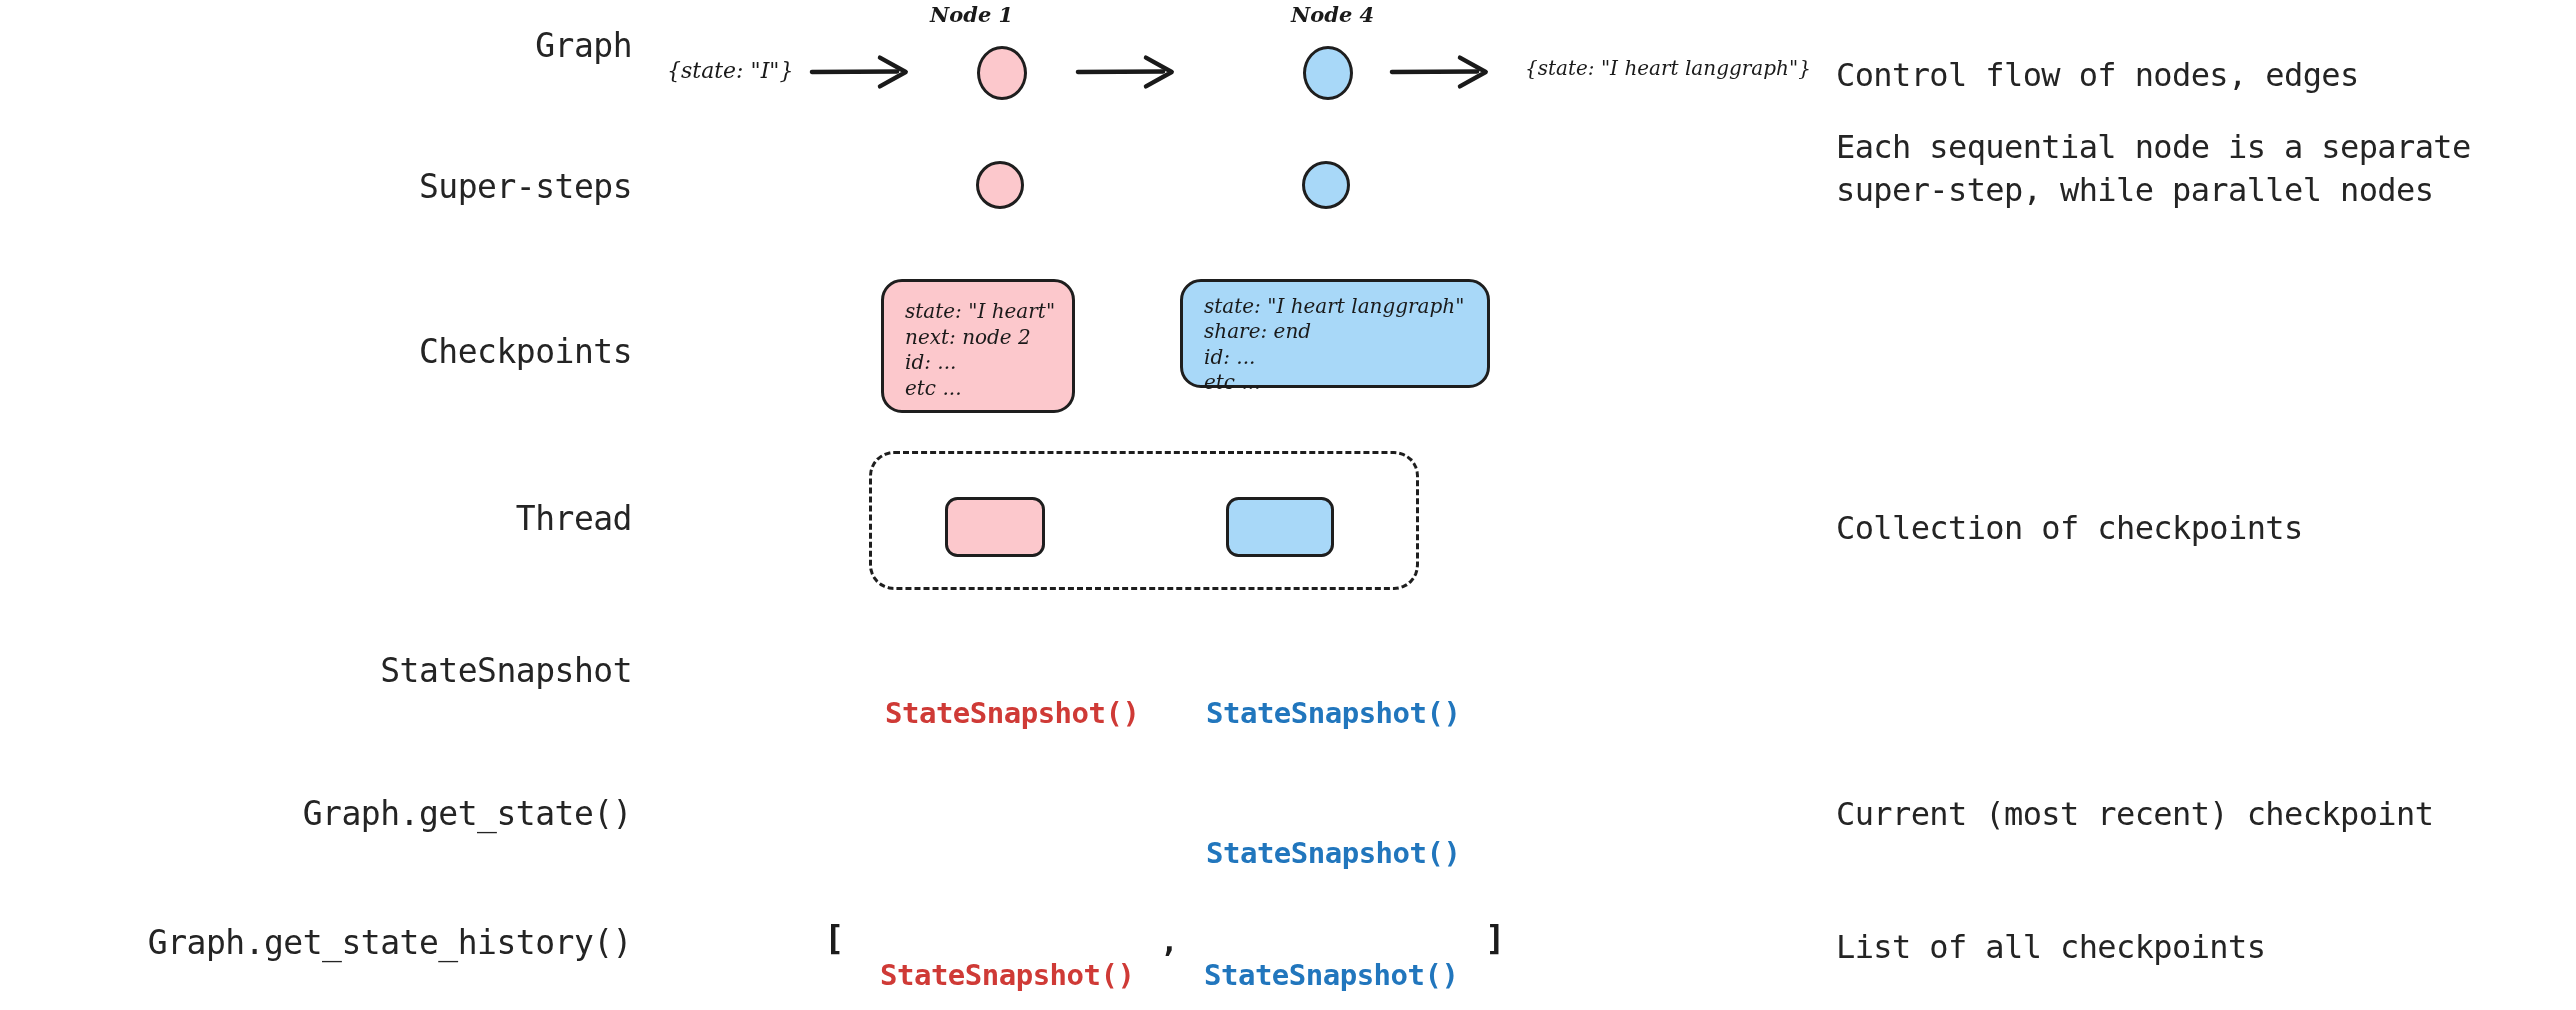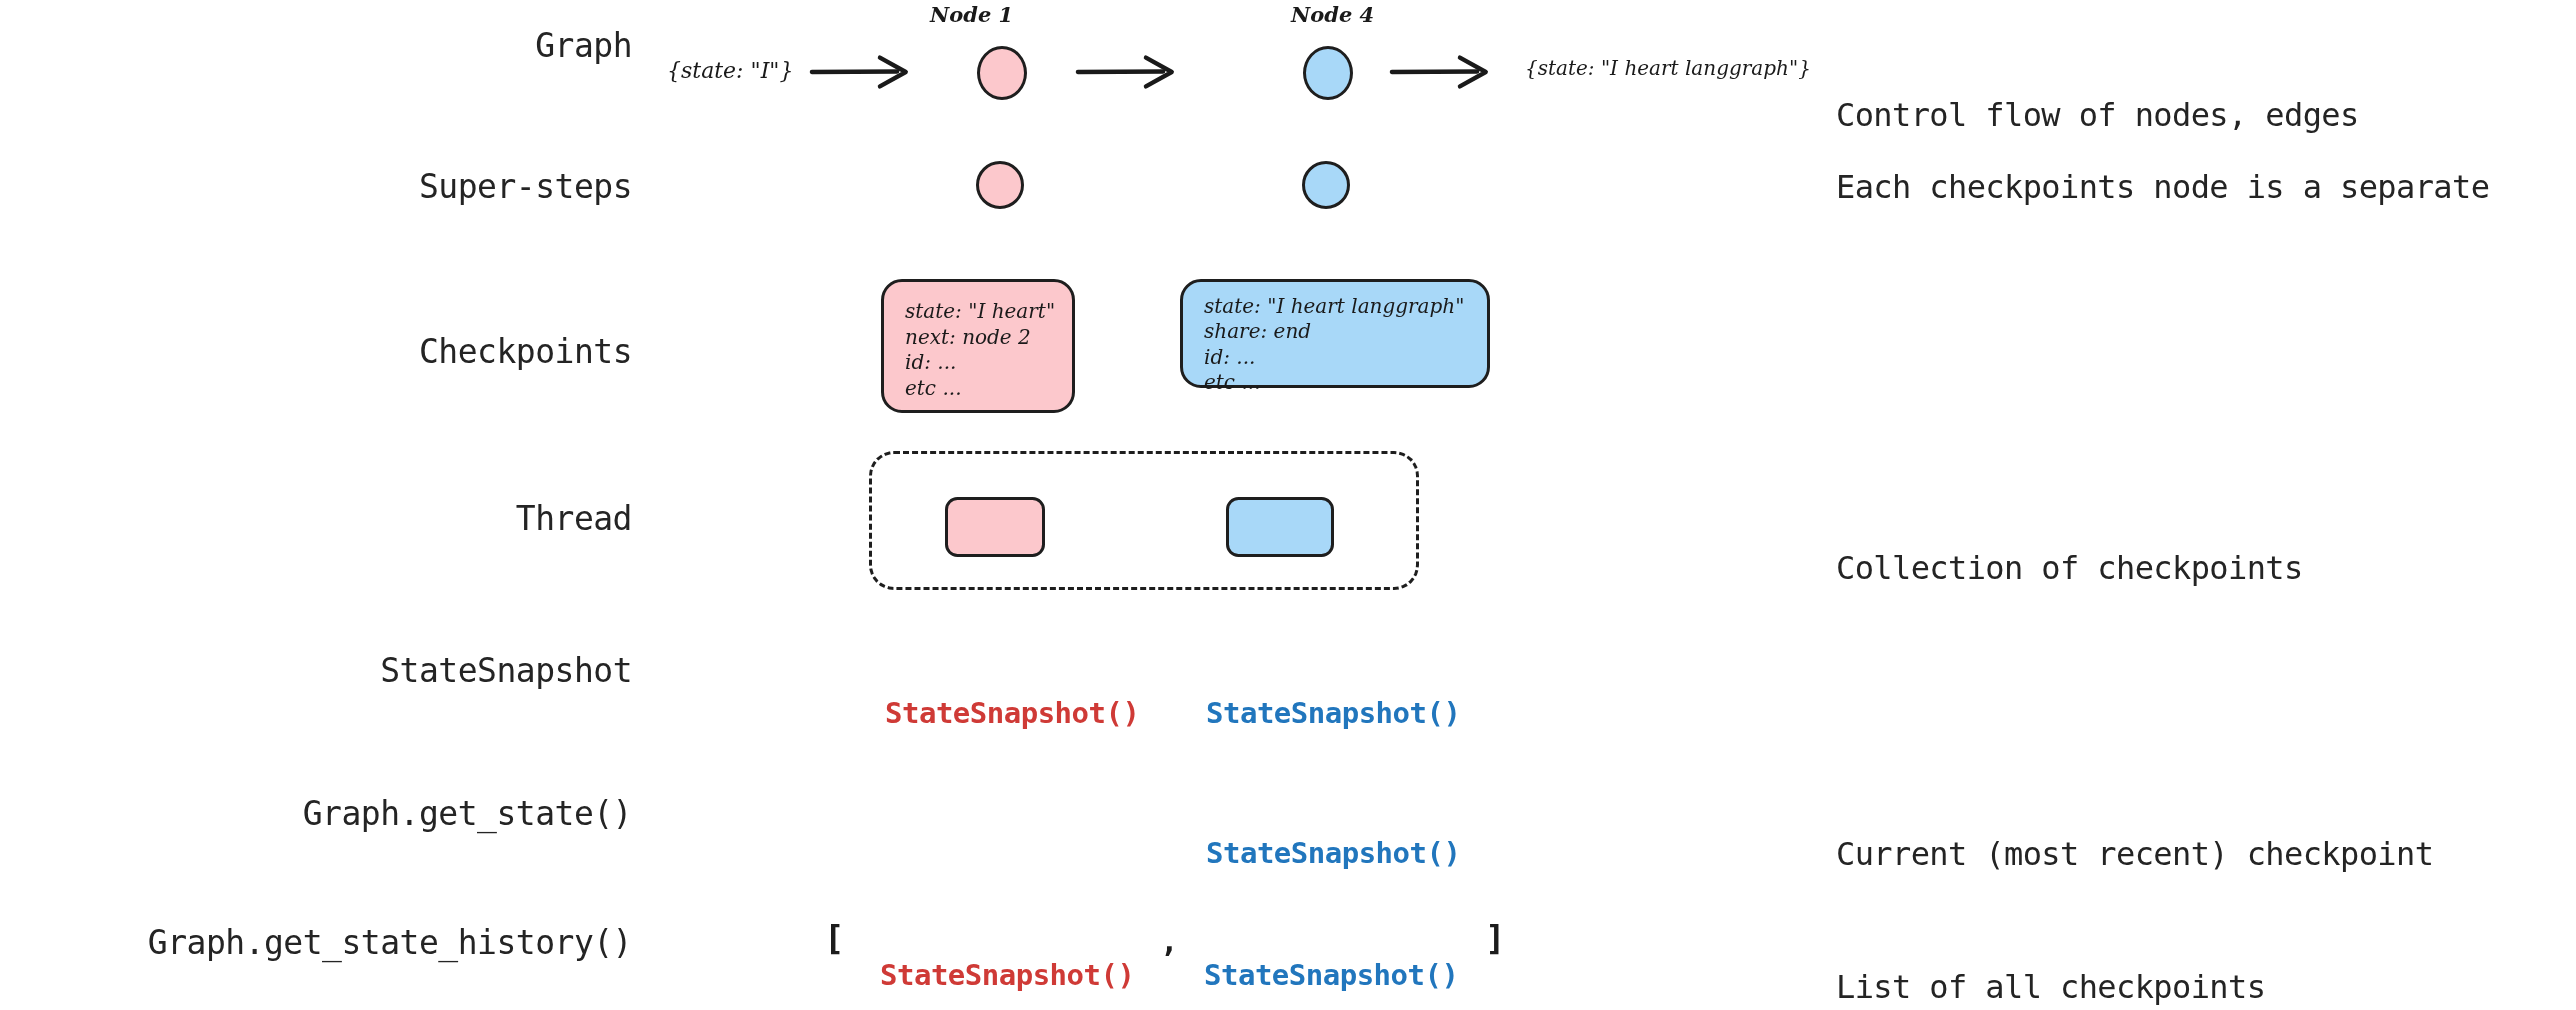--- a/index.html
+++ b/index.html
@@ -39,21 +39,20 @@
   .row-desc {
     position: absolute;
     left: 1836px;
     width: 727px;
     font-family: "DejaVu Sans Mono", monospace;
     font-size: 32px;
     font-weight: 500;
     letter-spacing: -0.6px;
     color: #242424;
     line-height: 1.33;
-    margin-top: 40px;
   }
   .row-desc div { white-space: nowrap; }
 
   
   .hand {
     position: absolute;
     font-family: "DejaVu Serif", serif;
     font-style: italic;
     font-size: 22px;
     color: #1a1a1a;
@@ -146,21 +145,22 @@
   <div class="row-label" style="top:502px">Thread</div>
   <div class="row-label" style="top:654px">StateSnapshot</div>
   <div class="row-label" style="top:797px">Graph.get_state()</div>
   <div class="row-label" style="top:926px">Graph.get_state_history()</div>
 
   <div class="row-desc" style="top:54px">
     <div>Control flow of nodes, edges</div>
   </div>
 
   <div class="row-desc" style="top:126px">
-    <div>Each checkpoints node is a separate</div>
+    <div>Each sequential node is a separate</div>
+    <div>super-step, while parallel nodes</div>
   </div>
 
 
   <div class="row-desc" style="top:507px">
     <div>Collection of checkpoints</div>
   </div>
 
 
   <div class="row-desc" style="top:793px">
     <div>Current (most recent) checkpoint</div>

